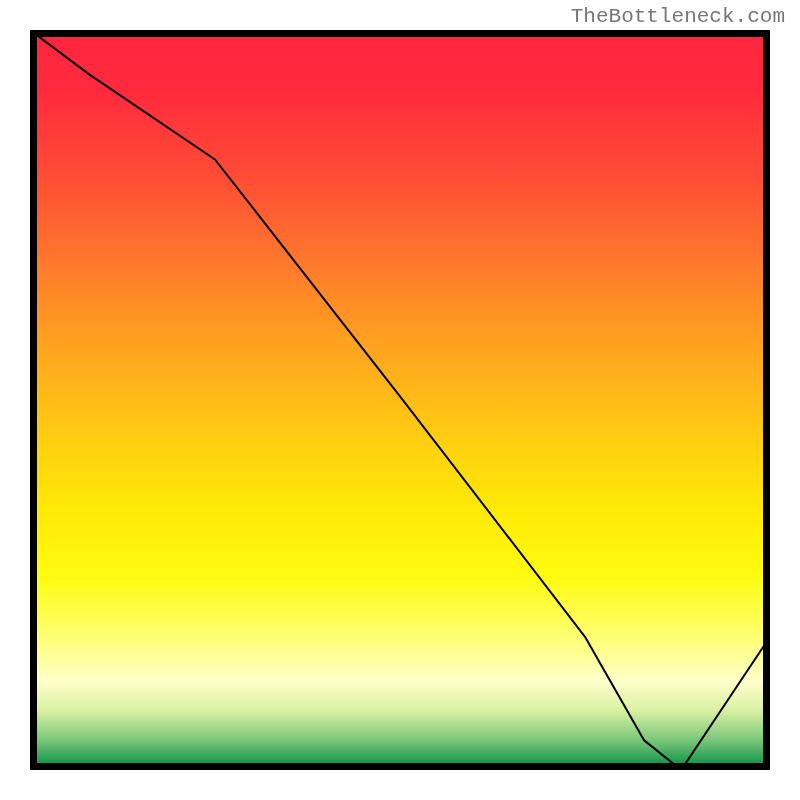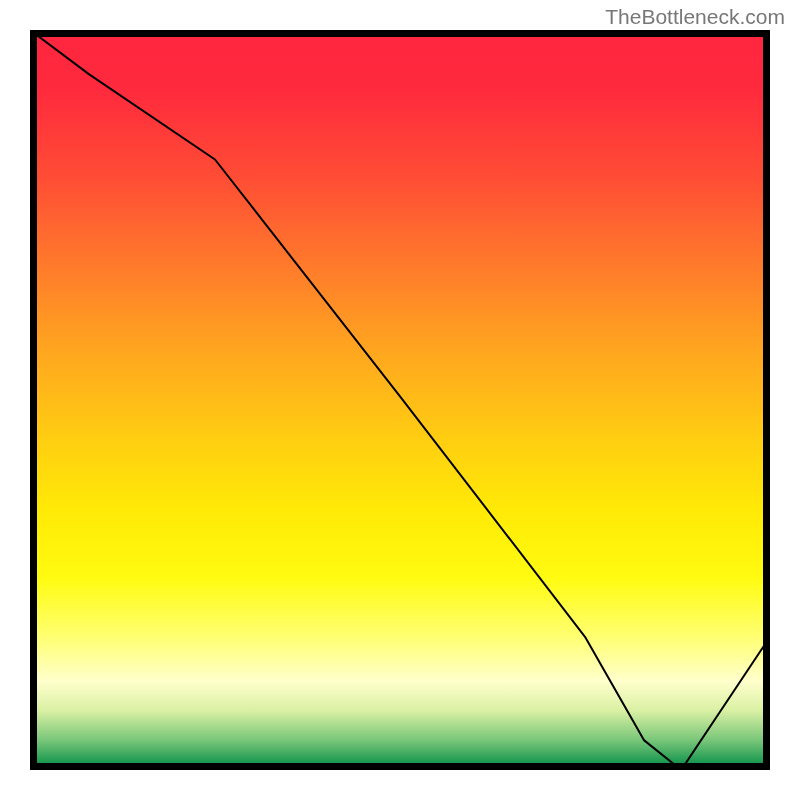--- a/index.html
+++ b/index.html
@@ -15,21 +15,21 @@
     width: 800px;
     height: 800px;
   }
   .watermark {
     position: absolute;
     top: 5px;
     right: 15px;
     color: #777;
     font-size: 21px;
     font-weight: 500;
-    font-family: Liberation Sans, sans-serif;
+    font-family: Liberation Mono, monospace;
     letter-spacing: 0px;
     margin-left: 44px;
   }
   .plot-area {
     position: absolute;
     left: 30px;
     top: 30px;
     width: 740px;
     height: 740px;
     background: linear-gradient(to bottom,

